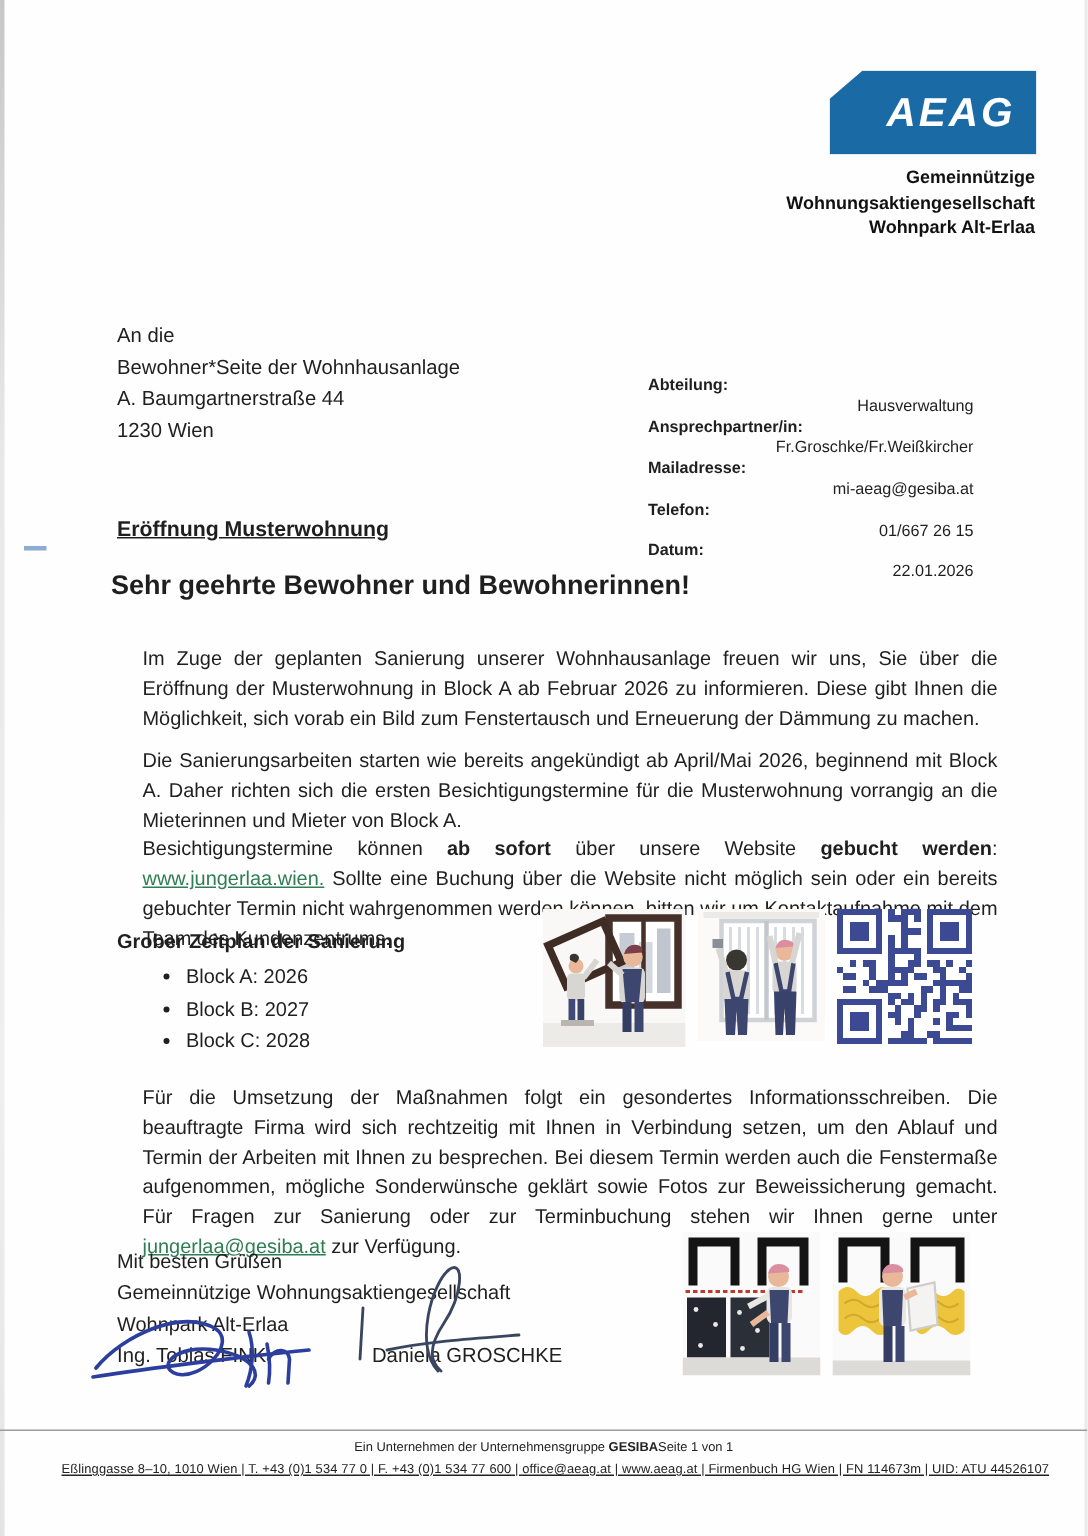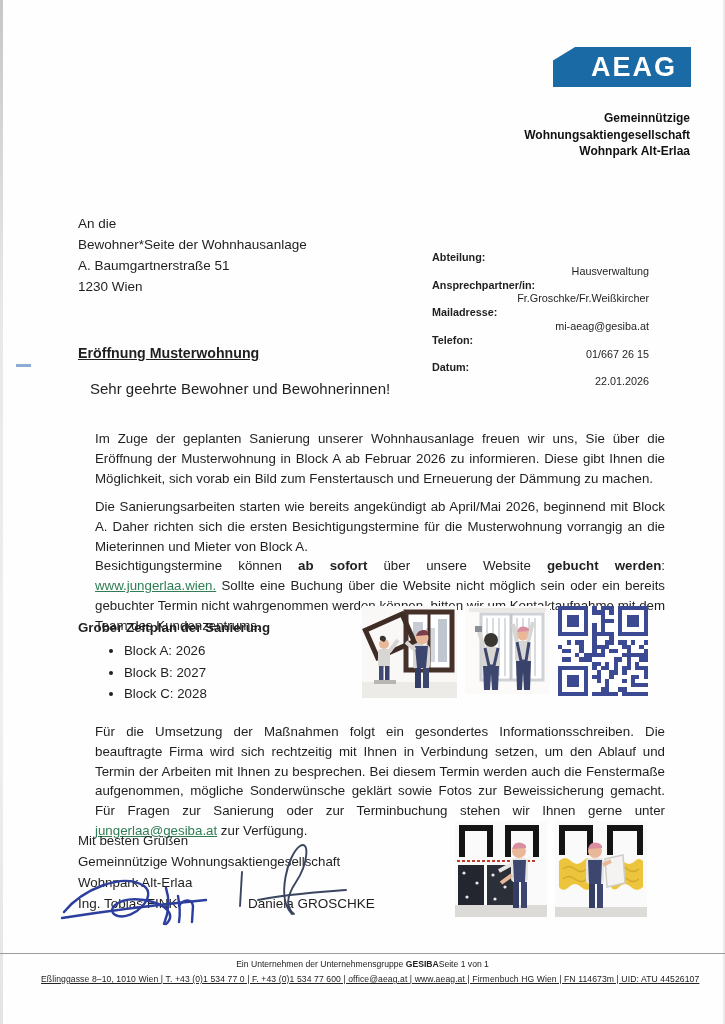--- a/index.html
+++ b/index.html
@@ -9,39 +9,39 @@
     font-family:"Liberation Sans","DejaVu Sans",sans-serif;
     color:#1f1f1f;
   }
   
   .edge-left{position:absolute;left:0;top:0;width:3px;height:1024px;
     background:linear-gradient(to bottom,#9a9a9a,#d6d6d6 30%,#e3e3e3 70%,#cfcfcf);opacity:.55;}
   .edge-right{position:absolute;right:0;top:0;width:2px;height:1024px;background:#dcdcdc;opacity:.6;}
   .fold-mark{position:absolute;left:16px;top:364px;width:15px;height:3px;background:#6f97c8;opacity:.8;}
 
   
-  .logo{position:absolute;left:553px;top:47px;width:138px;height:40px;
+  .logo{position:absolute;left:553px;top:47px;width:138px;height:56px;
     display:flex;align-items:center;justify-content:flex-end;padding-right:14px;box-sizing:border-box;
-    clip-path:polygon(0 34%,16% 0,100% 0,100% 100%,0 100%);}
+    clip-path:polygon(0 34%,16% 0,100% 0,100% 100%,0 100%);font-style:italic;}
   .logo span{color:#fff;font-weight:bold;font-size:27px;letter-spacing:2px;}
   .org-block{position:absolute;right:35px;top:110px;width:260px;text-align:right;
     font-weight:bold;font-size:12px;line-height:16.5px;color:#111;}
 
   
   .recipient{position:absolute;left:78px;top:213px;font-size:13.5px;line-height:21px;}
 
   
   .meta{position:absolute;left:432px;top:251px;width:217px;font-size:10.8px;line-height:13.8px;}
   .meta .row{display:flex;justify-content:space-between;flex-direction:column;}
   .meta .lbl{font-weight:bold;white-space:nowrap;}
   .meta .val{text-align:right;white-space:nowrap;}
 
   
   .title{position:absolute;left:78px;top:345px;font-size:14.2px;font-weight:bold;text-decoration:underline;}
-  .salutation{position:absolute;left:90px;top:380px;font-size:15px;}
+  .salutation{position:absolute;left:74px;top:380px;font-size:18px;font-weight:bold;}
   .para{position:absolute;left:78px;width:570px;font-size:13.3px;line-height:19.8px;text-align:justify;margin:17px;}
   .p1{top:412px;}
   .p2{top:480px;}
   .p2 p{margin:0;}
   a.doclink{color:#2e7d53;text-decoration:underline;cursor:pointer;}
   .b{font-weight:bold;}
 
   
   .schedule{position:absolute;left:78px;top:620px;width:300px;font-size:13.3px;}
   .schedule .head{font-weight:bold;margin-bottom:8px;}
@@ -82,21 +82,21 @@
   </div>
   <div class="org-block">
     <div>Gemeinnützige</div>
     <div>Wohnungsaktiengesellschaft</div>
     <div>Wohnpark Alt-Erlaa</div>
   </div>
 
   <div class="recipient">
     <div>An die</div>
     <div>Bewohner*Seite der Wohnhausanlage</div>
-    <div>A. Baumgartnerstraße 51</div>
+    <div>A. Baumgartnerstraße 44</div>
     <div>1230 Wien</div>
   </div>
 
   <div class="meta">
     <div class="row">
       <span class="lbl">Abteilung:</span>
       <span class="val">Hausverwaltung</span>
     </div>
     <div class="row">
       <span class="lbl">Ansprechpartner/in:</span>

